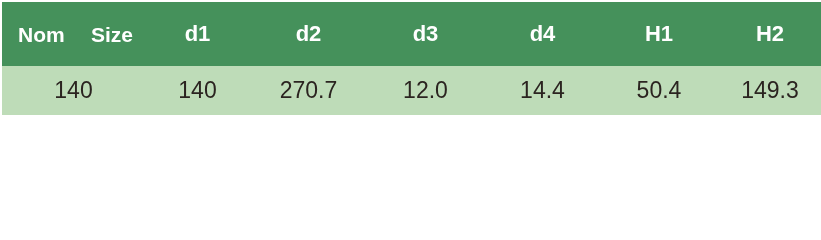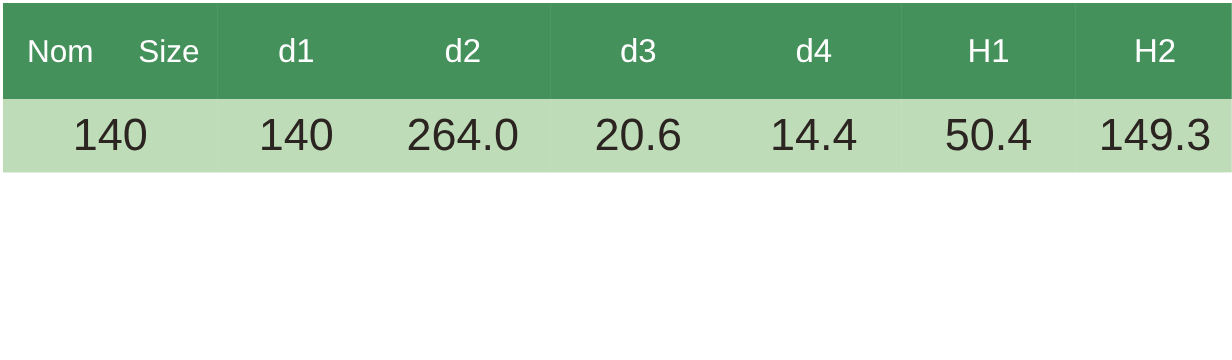--- a/index.html
+++ b/index.html
@@ -34,21 +34,21 @@
     background: #45915b;
   }
   table.dim-table tbody tr {
     background: #bedcb8;
   }
 
   th.col-head {
     background: #45915b;
     color: #ffffff;
     font-family: "Liberation Sans", sans-serif;
-    font-weight: normal;
+    font-weight: bold;
     font-size: 22px;
     line-height: 26px;
     text-align: center;
     vertical-align: middle;
     padding: 0 6px;
     height: 64px;
     border: 0;
     letter-spacing: 0px;
   }
 
@@ -58,21 +58,21 @@
     padding: 0 12px 0 16px;
     font-size: 21px;
     line-height: 25px;
   }
 
   td.col-cell {
     background: #bedcb8;
     color: #2b2420;
     font-family: "Liberation Sans", sans-serif;
     font-weight: normal;
-    font-size: 30px;
+    font-size: 23px;
     line-height: 27px;
     text-align: center;
     vertical-align: middle;
     padding: 0 6px;
     height: 47px;
     border: 0;
   }
 
   
   col.c0 { width: 143px; }
@@ -105,21 +105,21 @@
         <th class="col-head">d3</th>
         <th class="col-head">d4</th>
         <th class="col-head">H1</th>
         <th class="col-head">H2</th>
       </tr>
     </thead>
     <tbody>
       <tr>
         <td class="col-cell">140</td>
         <td class="col-cell">140</td>
-        <td class="col-cell">264.0</td>
-        <td class="col-cell">20.6</td>
+        <td class="col-cell">270.7</td>
+        <td class="col-cell">12.0</td>
         <td class="col-cell">14.4</td>
         <td class="col-cell">50.4</td>
         <td class="col-cell">149.3</td>
       </tr>
     </tbody>
   </table>
 </div>
 
 </body></html>

